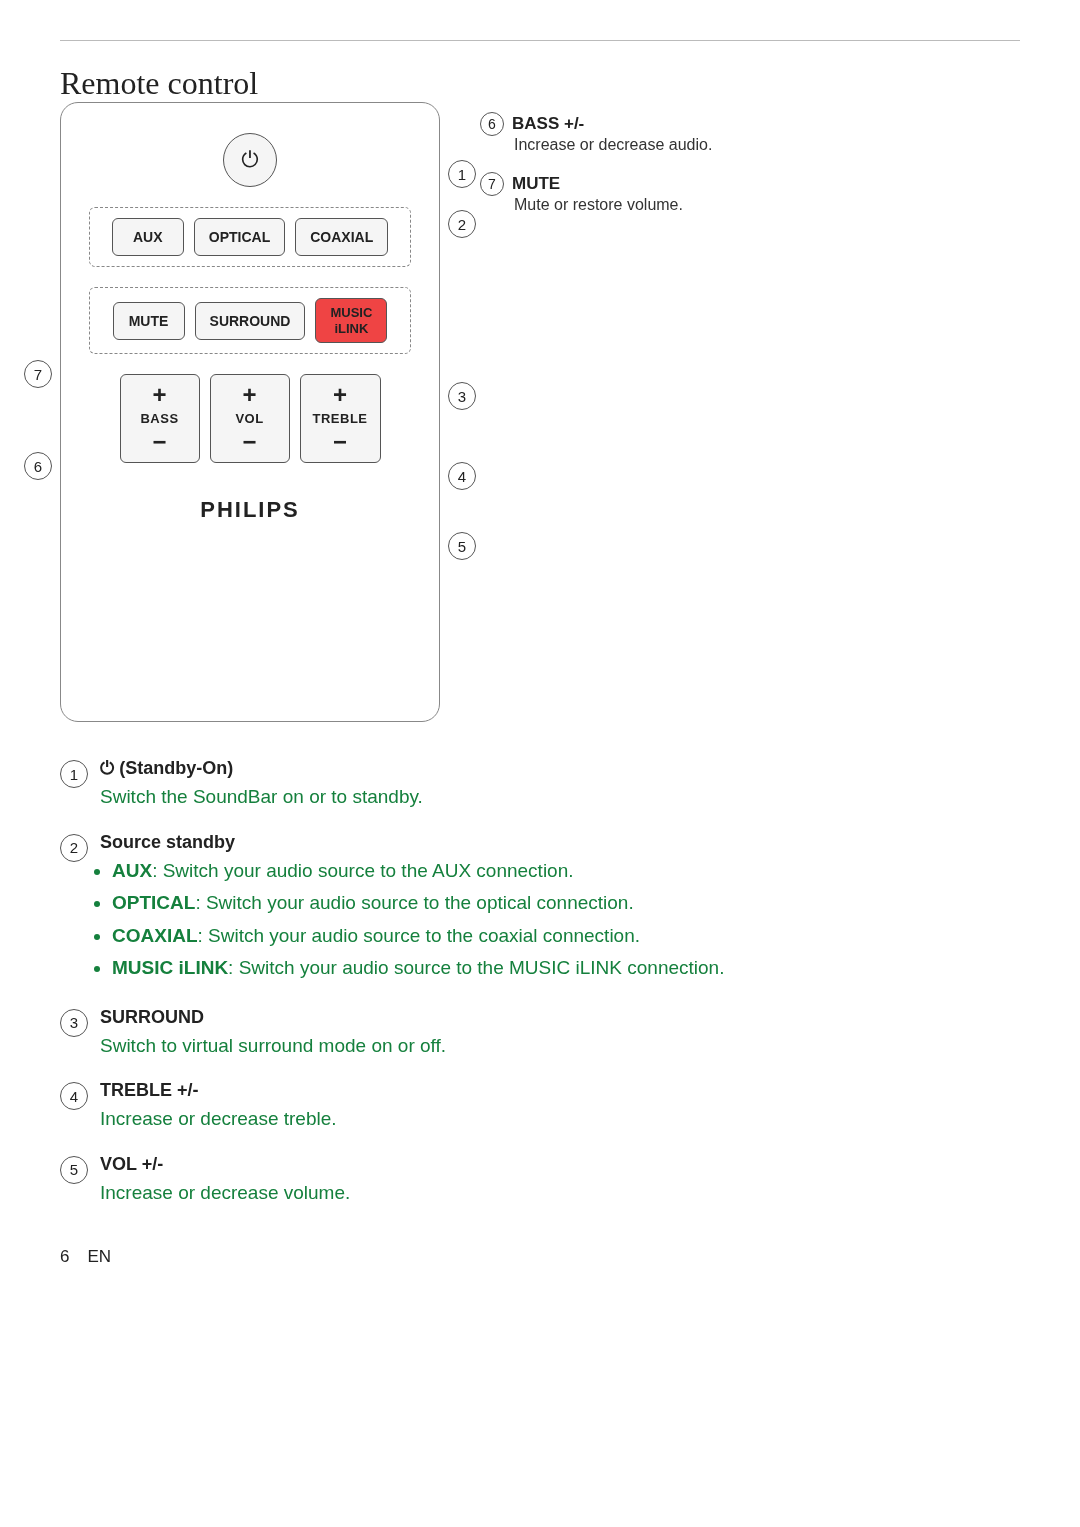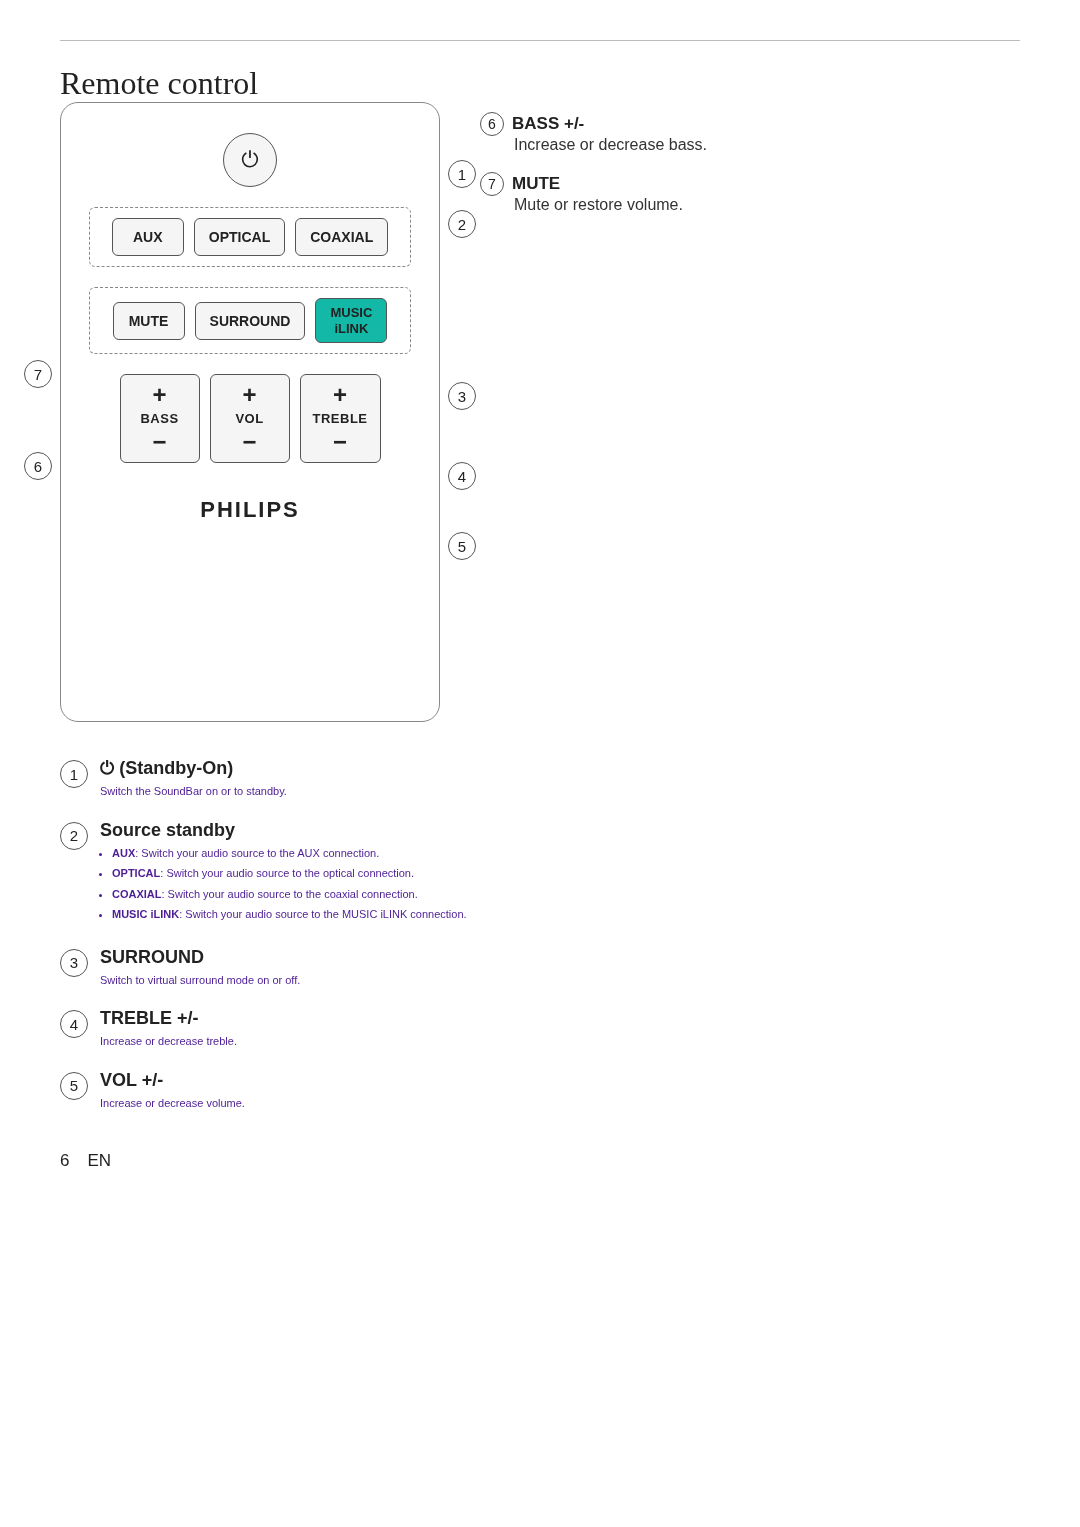--- a/index.html
+++ b/index.html
@@ -112,21 +112,21 @@
       text-align: center;
       min-width: 82px;
       cursor: pointer;
     }
     .music-ilink-btn {
       border: 1.5px solid #555;
       border-radius: 6px;
       padding: 6px 10px;
       font-size: 13px;
       font-weight: bold;
-      background: #14b8a6;
+      background: #ef4444;
       text-align: center;
       min-width: 72px;
       line-height: 1.2;
       cursor: pointer;
     }
     
     .vol-section {
       width: 100%;
       margin-top: 4px;
     }
@@ -228,22 +228,22 @@
     }
     .desc-content {
       flex: 1;
     }
     .desc-title {
       font-weight: bold;
       font-size: 18px;
       margin-bottom: 4px;
     }
     .desc-body {
-      font-size: 11px;
-      color: #4c1d95;
+      font-size: 19px;
+      color: #15803d;
       line-height: 1.5;
     }
     .desc-body ul {
       list-style: disc;
       margin-left: 12px;
     }
     .desc-body ul li {
       margin-bottom: 4px;
     }
     .desc-body ul li .bold {
@@ -366,21 +366,21 @@
     <div class="callout-label c6">6</div>
     <div class="callout-label c7">7</div>
   </div>
 
   <div class="right-notes">
     <div class="note-item">
       <div class="note-header">
         <span class="callout">6</span>
         <span>BASS +/-</span>
       </div>
-      <div class="note-body">Increase or decrease bass.</div>
+      <div class="note-body">Increase or decrease audio.</div>
     </div>
     <div class="note-item">
       <div class="note-header">
         <span class="callout">7</span>
         <span>MUTE</span>
       </div>
       <div class="note-body">Mute or restore volume.</div>
     </div>
   </div>
 </div>

